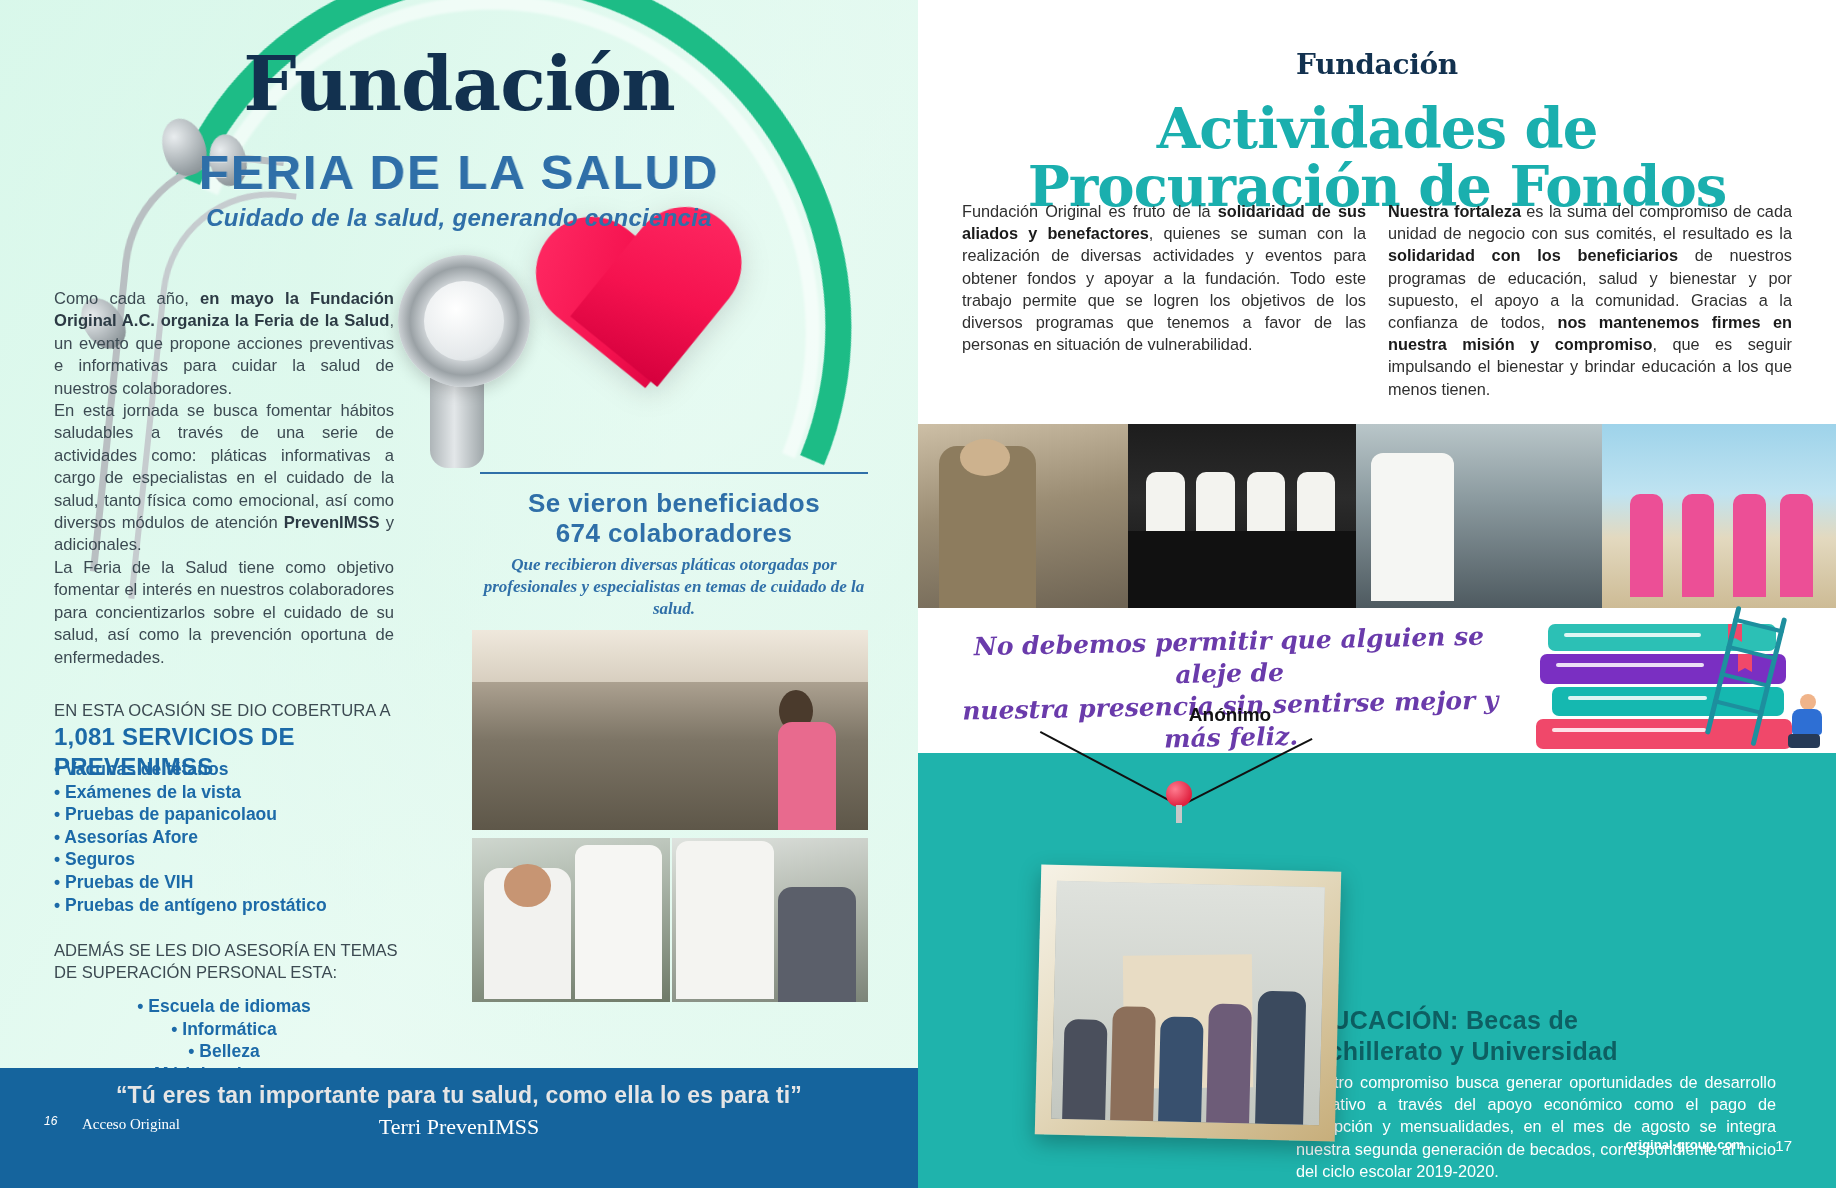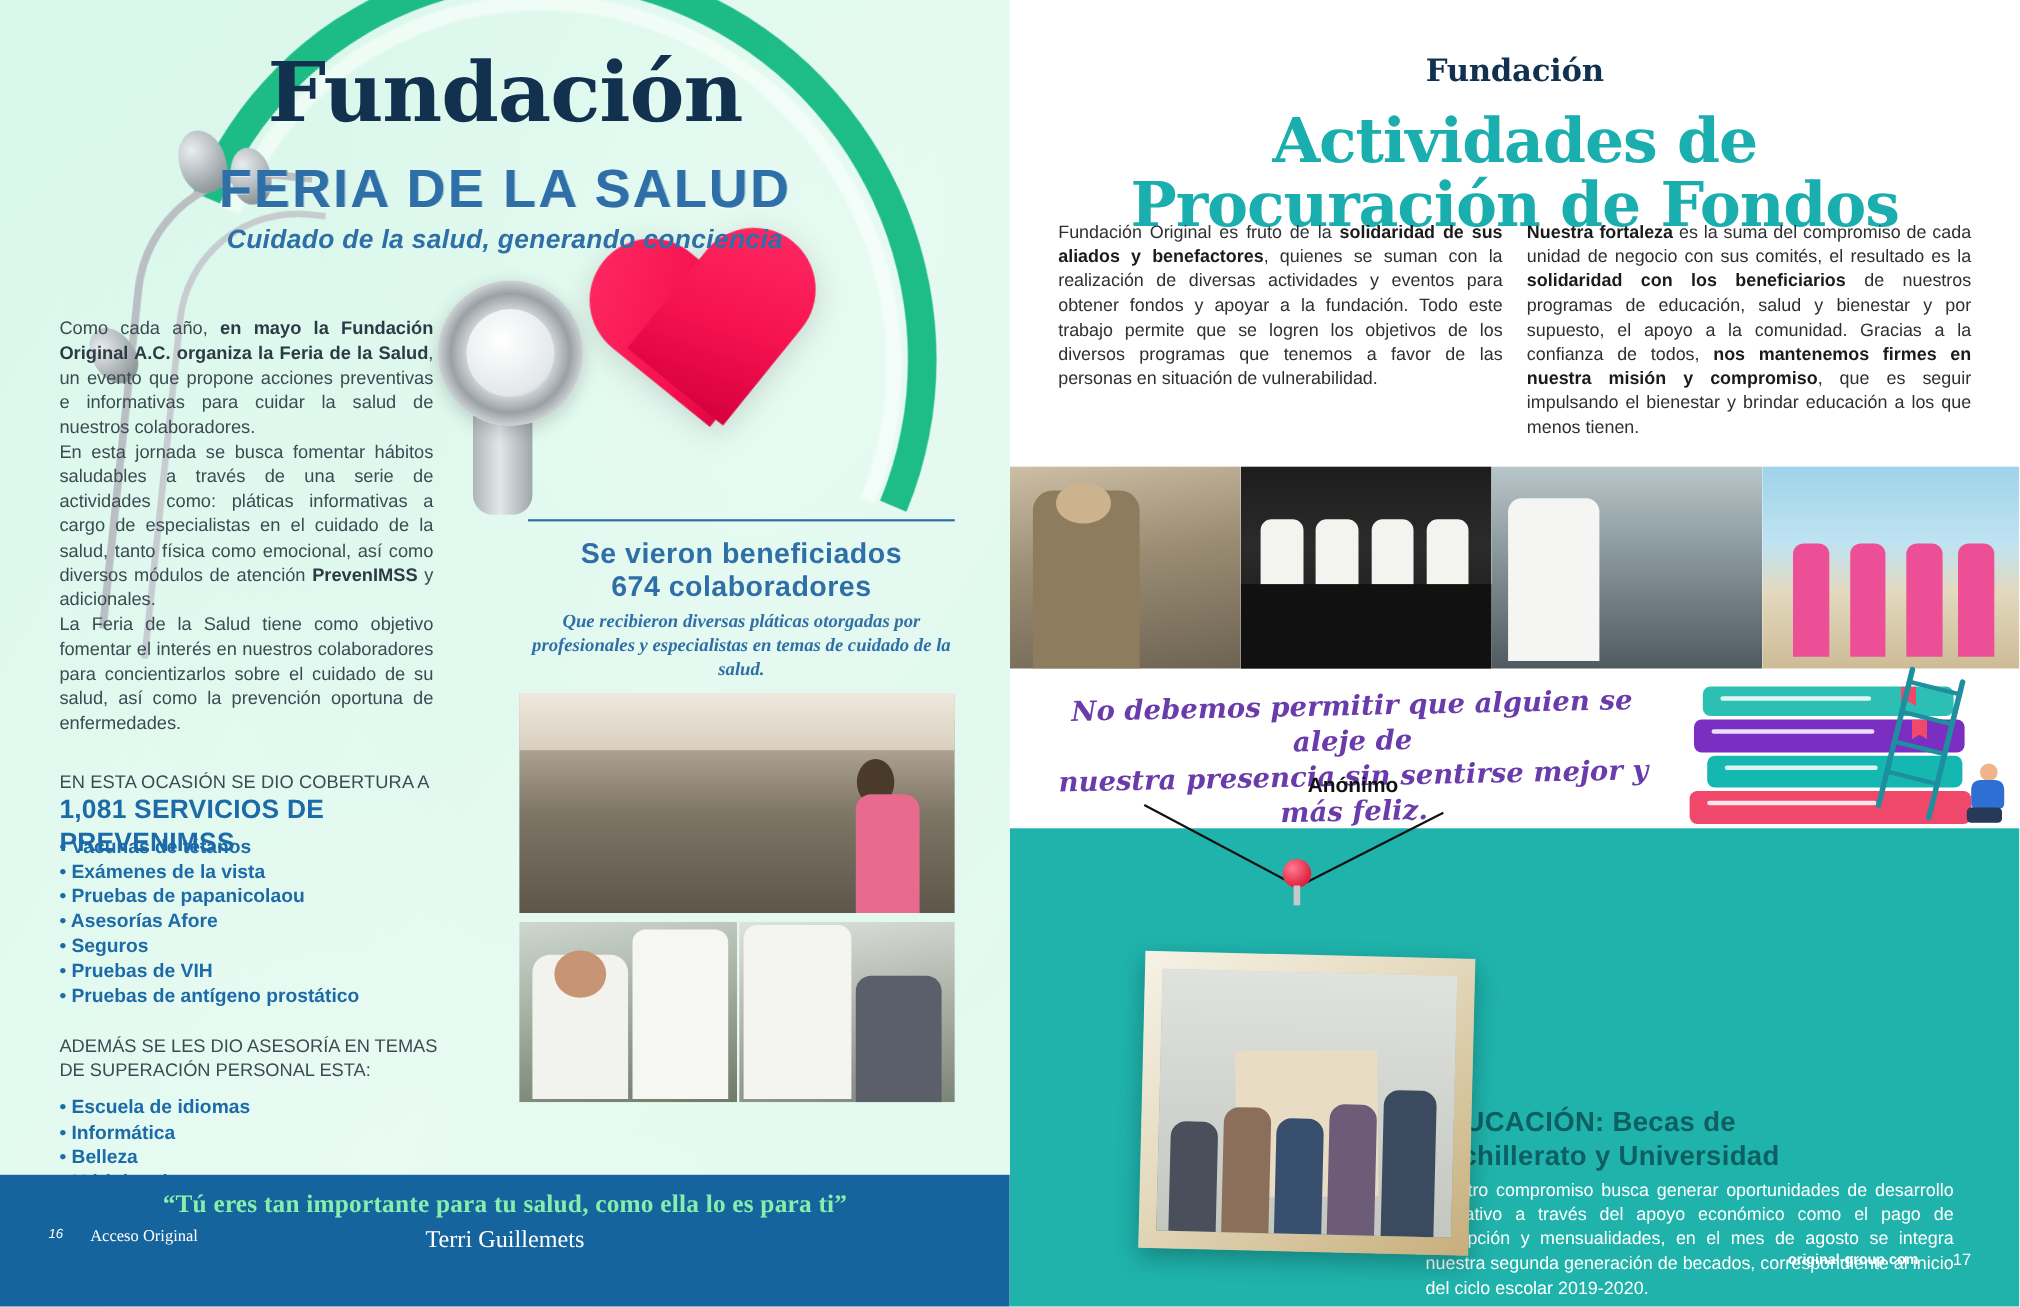--- a/index.html
+++ b/index.html
@@ -158,21 +158,21 @@
   .svc-list {
     position: absolute; left: 54px; top: 758px; width: 360px;
     font-weight: bold; font-size: 17.5px; line-height: 22.6px; color: #1c6aa8;
   }
   .extra-head {
     position: absolute; left: 54px; top: 940px; width: 350px;
     font-size: 16.6px; line-height: 22px; color: #3c4a52;
   }
   .extra-list {
     position: absolute; left: 54px; top: 995px; width: 340px;
-    font-weight: bold; font-size: 17.5px; line-height: 22.6px; color: #1c6aa8;
+    font-weight: bold; font-size: 17.5px; line-height: 22.6px; color: #1c6aa8; text-align: center;
   }
 
   
   .benef-box { position: absolute; left: 480px; top: 472px; width: 388px; text-align: center; }
   .rule { height: 2px; background: #2f6fa8; width: 100%; }
   .benef-title {
     font-weight: bold; font-size: 26px; color: #2f6fa8; line-height: 30px; margin: 14px 0 6px;
     letter-spacing: .4px;
   }
   .benef-sub {
@@ -200,21 +200,21 @@
   .ph-b .doc2  { position:absolute; left:2%; top:2%; width:50%; height:96%; background:#f4f4f1; border-radius:12px 12px 0 0;}
   .ph-b .pt    { position:absolute; right:6%; top:30%; width:40%; height:70%; background:#5b5f6a; border-radius:14px 14px 0 0;}
 
   
   .footer-left {
     position: absolute; left: 0; bottom: 0; width: 918px; height: 120px;
     background: #15649d; z-index: 9;
   }
   .footer-quote {
     position:absolute; left: 0; right: 0; top: 14px; text-align: center;
-    color: #86efac; font-weight: bold; font-size: 23px; letter-spacing: .2px; font-family: Liberation Serif, serif;
+    color: #e5e5e5; font-weight: bold; font-size: 23px; letter-spacing: .2px;
   }
   .footer-author {
     position:absolute; left: 0; right: 0; top: 46px; text-align:center;
     color: #ffffff; font-family:"Liberation Serif", serif; font-size: 22px;
   }
   .pg-num-left { position:absolute; left: 44px; top: 46px; color:#fff; font-size: 12px; font-style: italic; }
   .pg-brand-left { position:absolute; left: 82px; top: 48px; color:#fff; font-family:"Liberation Serif", serif; font-size: 15px; }
 
   
   .page-right { position: relative; width: 918px; height: 1188px; background: #ffffff; overflow:hidden; }
@@ -399,21 +399,21 @@
       </div>
       <div class="photo ph-b">
         <div class="bg"></div>
         <div class="doc2"></div>
         <div class="pt"></div>
       </div>
     </div>
 
     <div class="footer-left">
       <div class="footer-quote">“Tú eres tan importante para tu salud, como ella lo es para ti”</div>
-      <div class="footer-author">Terri Guillemets</div>
+      <div class="footer-author">Terri PrevenIMSS</div>
       <div class="pg-num-left">16</div>
       <div class="pg-brand-left">Acceso Original</div>
     </div>
   </div>
 
   <div class="page-right">
 
     <div class="masthead-right">
       <div class="fundacion-small">Fundación</div>
       <div class="actividades">

